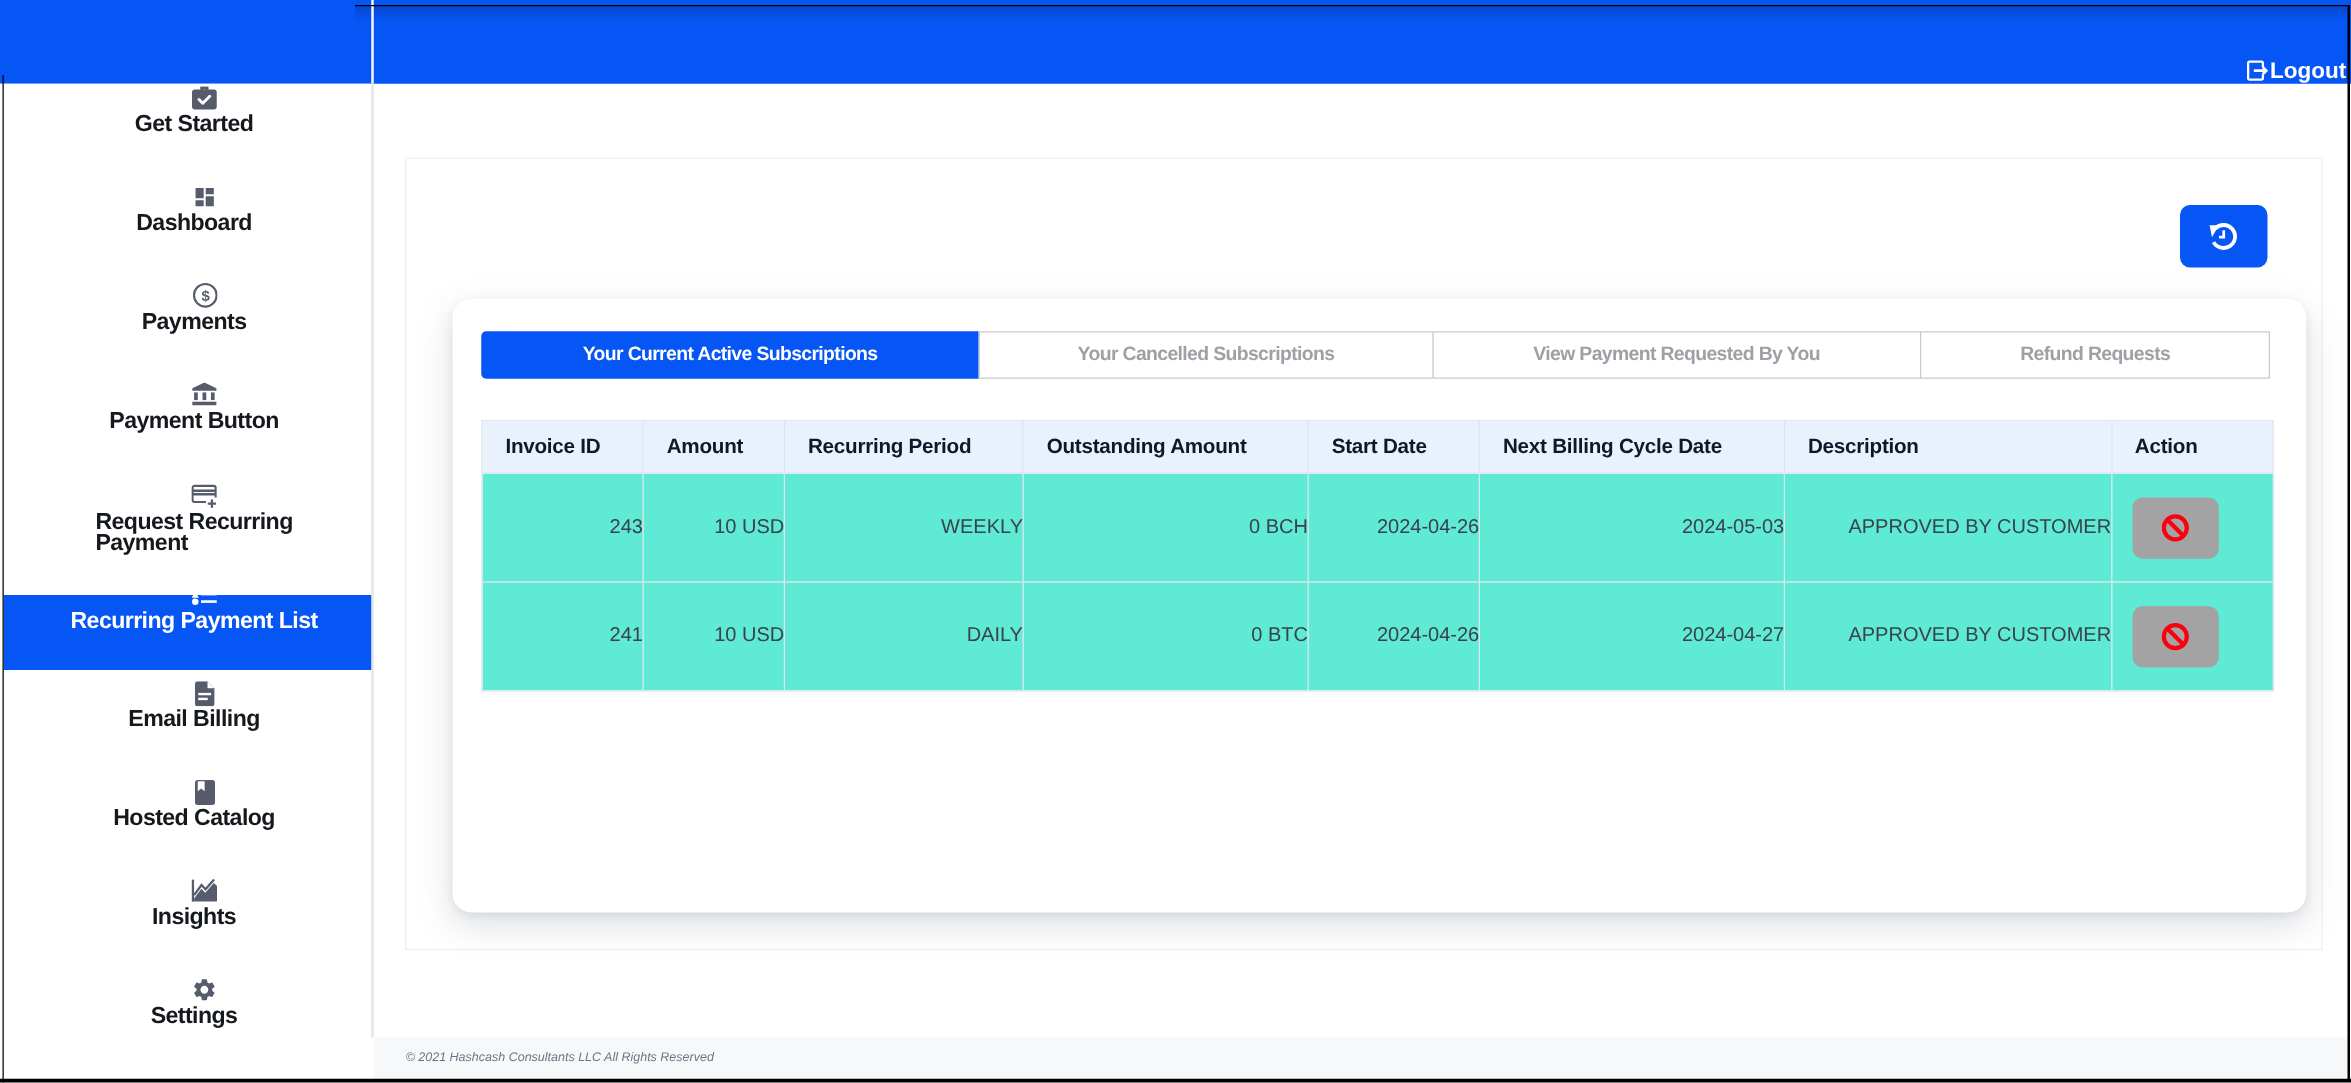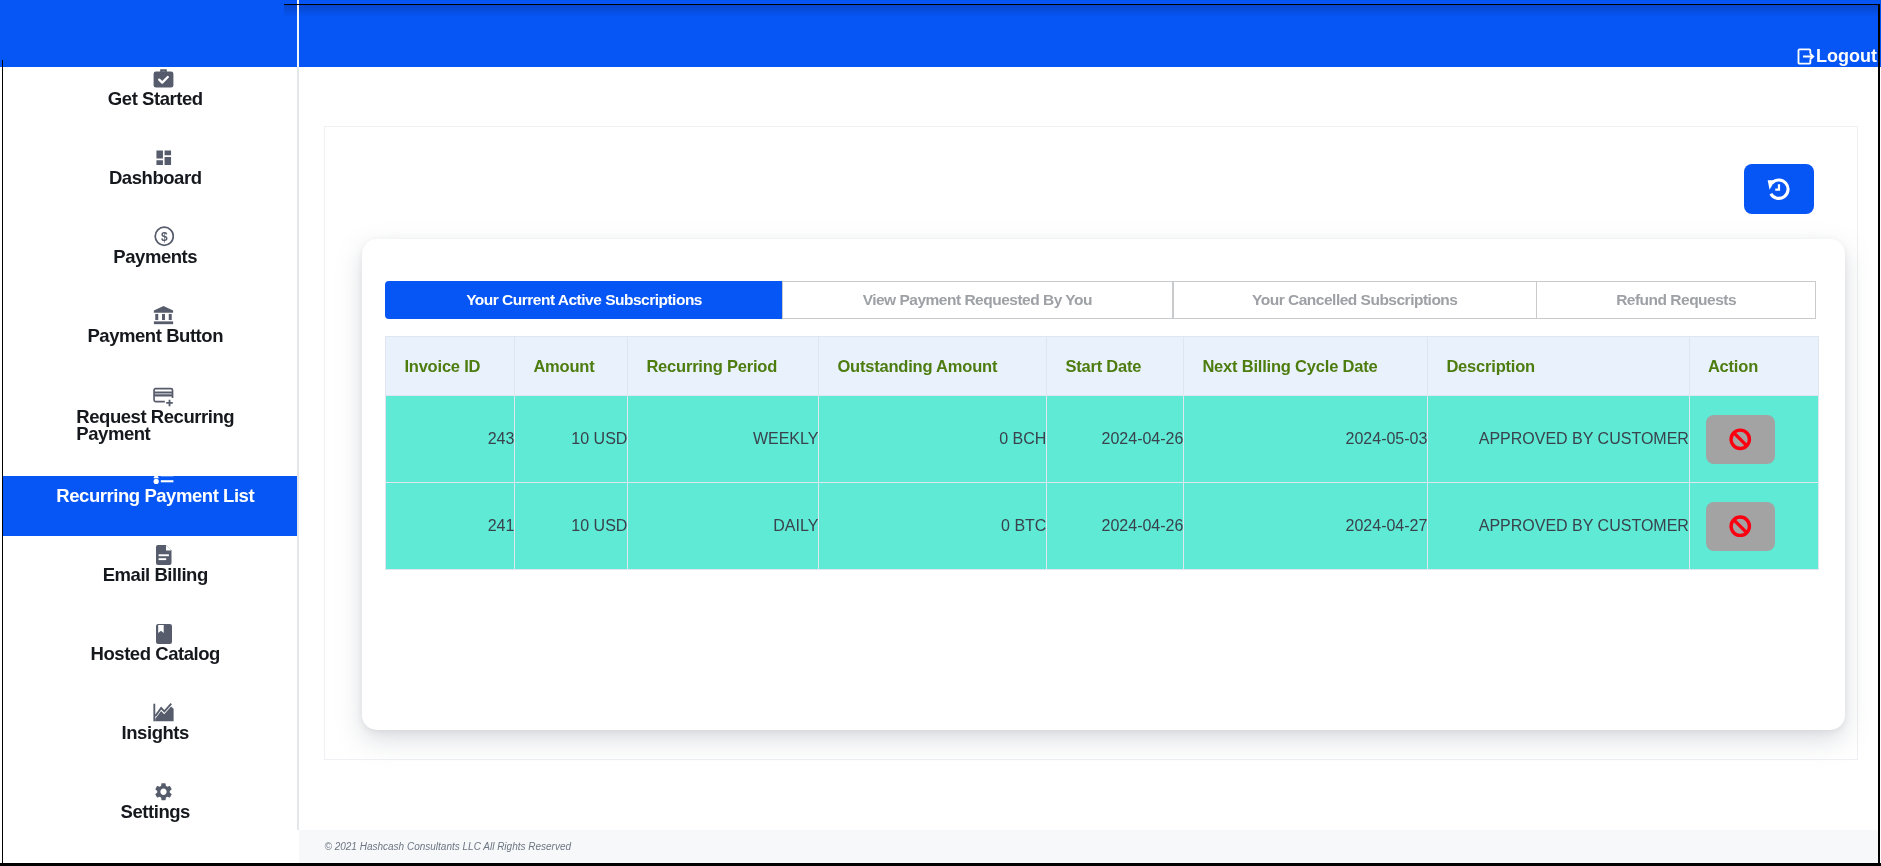--- a/index.html
+++ b/index.html
@@ -32,34 +32,34 @@
   #card{ left:323.7px; top:126px; width:1534.5px; height:634px; background:#fff;
          border:1px solid #eef0f3; }
   #title{ left:55.5px; top:35.5px; font-size:30px; font-weight:700; color:#0e1013;
           letter-spacing:-0.75px; position:absolute; }
   #btn-refresh{ position:absolute; left:1419px; top:37px; width:70.5px; height:50px;
     border-radius:8px; background:var(--blue); display:flex; align-items:center; justify-content:center; }
   #inner{ position:absolute; left:37.3px; top:112px; width:1483px; height:491px; border-radius:15px;
     background:#fff; box-shadow:0 10px 26px rgba(115,125,140,.25), 0 2px 6px rgba(115,125,140,.12); }
 
   
-  #tabs{ position:absolute; left:23.4px; top:25.9px; height:38.4px; display:flex;margin-top:16px; }
+  #tabs{ position:absolute; left:23.4px; top:25.9px; height:38.4px; display:flex; }
   .tab{ height:38.4px; display:flex; align-items:center; justify-content:center;
         font-size:15.5px; font-weight:700; letter-spacing:-0.5px; }
   .tab.t1{ width:397.4px; background:var(--blue); color:#fff; border-radius:4px 0 0 4px; }
   .tab.off{ background:#fff; border:1px solid #c9cacc; color:#9da1a6; }
   .tab.t2{ width:364px; }
   .tab.t3{ width:391px; margin-left:-1px; }
   .tab.t4{ width:280.7px; margin-left:-1px; }
 
   
   #tbl{ position:absolute; left:23.4px; top:97.4px; border-collapse:collapse; table-layout:fixed; }
   #tbl td, #tbl th{ border:1px solid #dfe6ef; vertical-align:middle; text-align:left;
       padding:0 0 0 18px; }
-  #tbl th{ background:#e9f1fc; color:#4d7c0f; font-weight:700; height:59px; font-size:16.5px; letter-spacing:-0.2px; }
+  #tbl th{ background:#e9f1fc; color:#0f172a; font-weight:700; height:42px; font-size:16.5px; letter-spacing:-0.2px; }
   #tbl td{ color:#39424d; font-weight:400; height:87px; background:#5eead4; font-size:16px;text-align:right; }
   .btn-ban{ width:69.5px; height:49px; background:#a3a3a3; border-radius:8px; margin-left:-2px;
      display:flex; align-items:center; justify-content:center; }
 
   
   #footer{ left:299px; top:829.9px; width:1579px; height:33.5px; background:#f7f8fa;
      color:#6c7683; font-size:10px; line-height:34px; padding-left:25.5px;font-style:italic; }
 </style>
 </head>
 <body>
@@ -186,22 +186,22 @@
   <div id="btn-refresh">
     <svg width="23" height="23" viewBox="0 0 24 24" fill="none" style="margin-top:-1.5px">
       <path d="M5.4 6.1 A 9.6 9.6 0 1 1 4.0 17.4" stroke="#fff" stroke-width="3.2" fill="none"></path>
       <path d="M0.7 3.4 L8.4 3.3 L2.7 13.4 z" fill="#fff"></path>
       <path d="M12.5 7.6 V 13.2 H 8.6" stroke="#fff" stroke-width="2.3"></path>
     </svg>
   </div>
   <div id="inner">
     <div id="tabs">
       <div class="tab t1">Your Current Active Subscriptions</div>
+      <div class="tab off t2">Your Cancelled Subscriptions</div>
       <div class="tab off t3">View Payment Requested By You</div>
-      <div class="tab off t2">Your Cancelled Subscriptions</div>
       <div class="tab off t4">Refund Requests</div>
     </div>
     <table id="tbl">
       <colgroup>
         <col style="width:129px">
           <col style="width:113px">
           <col style="width:191px">
         <col style="width:228px">
           <col style="width:137px">
           <col style="width:244px">

